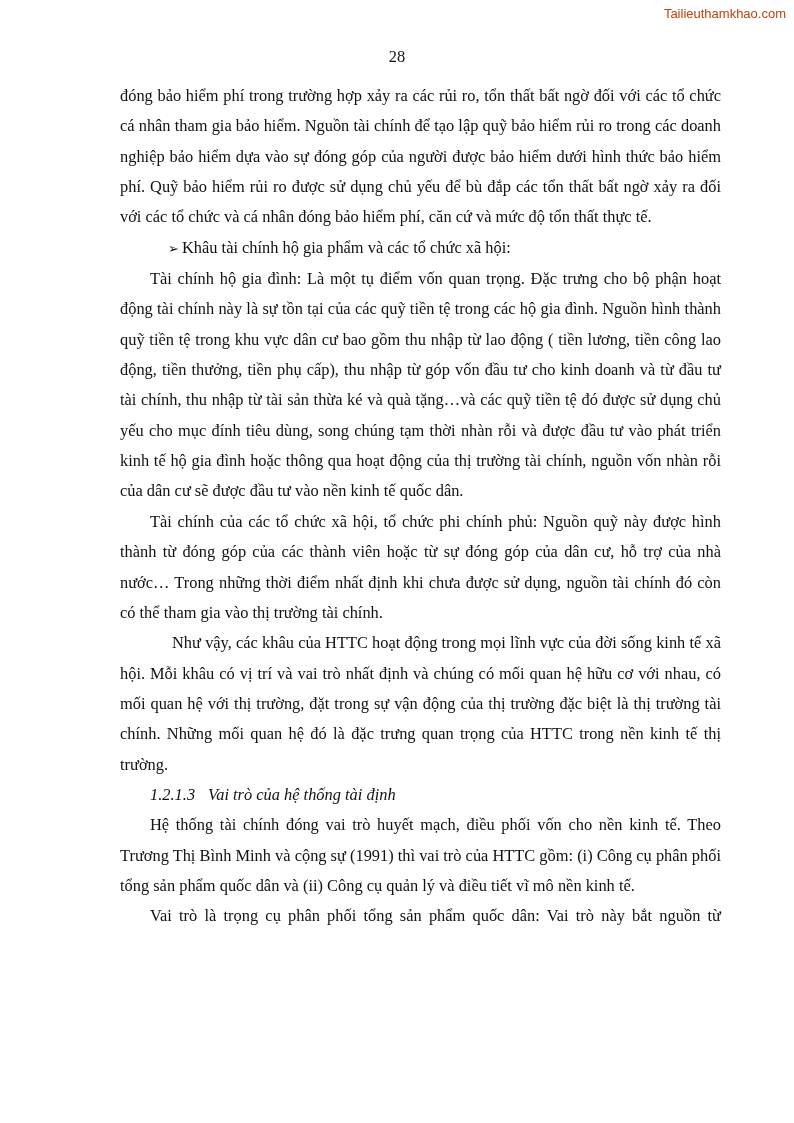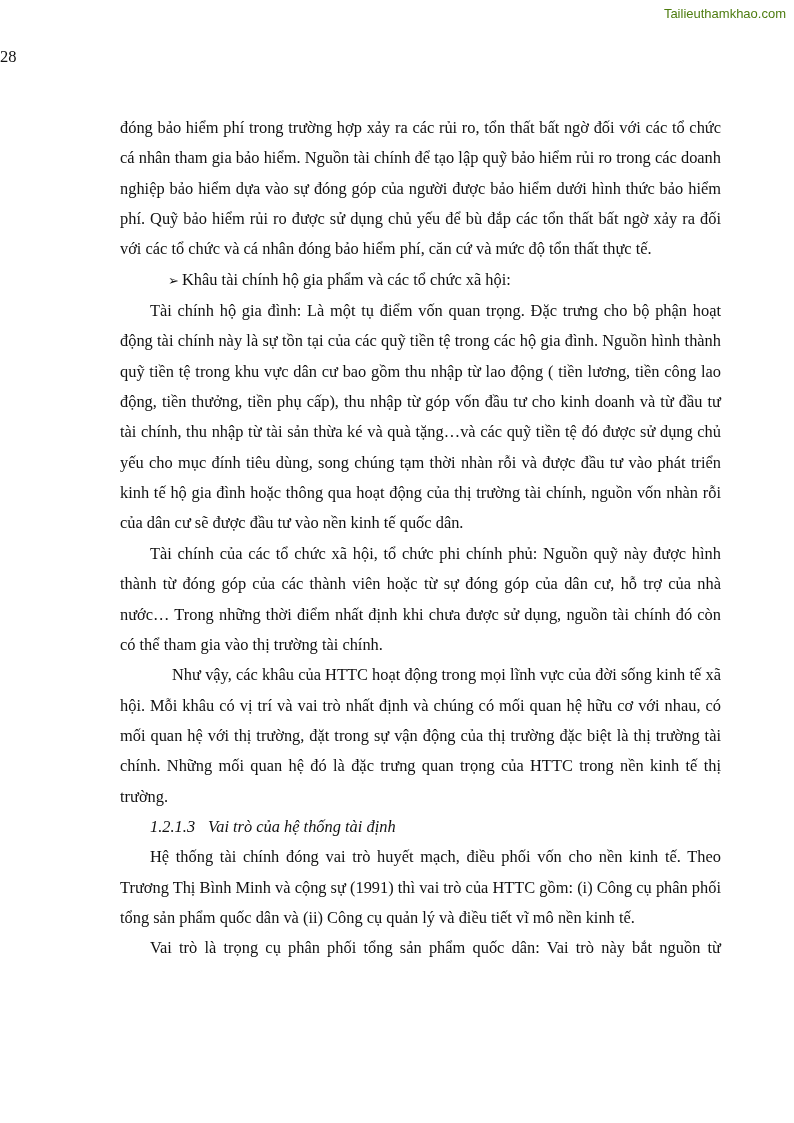--- a/index.html
+++ b/index.html
@@ -1,29 +1,29 @@
 <!DOCTYPE html>
 <html><head>
 <meta charset="utf-8">
 <style>
   html, body { margin: 0; padding: 0; background: #ffffff; }
   body { width: 794px; height: 1123px; position: relative; overflow: hidden; }
   .watermark {
     position: absolute; top: 6px; right: 8px;
     font-family: "Liberation Sans", sans-serif; font-size: 13px;
-    color: #4d7c0f; letter-spacing: 0px;
+    color: #c2410c; letter-spacing: 0px;
   }
   .page-number {
-    position: absolute; top: 47px; left: 0; width: 794px; 
+    position: absolute; top: 47px; left: 0; width: 794px; text-align: center;
     font-family: "Liberation Serif", serif; font-size: 16.5px; color: #111;
   }
   .content {
     position: absolute; top: 81px; left: 120px; width: 601px;
     font-family: "Liberation Serif", serif; font-size: 16.4px; line-height: 30.35px;
-    color: #111; text-align: justify; margin-top: 32px;
+    color: #111; text-align: justify;
   }
   .content p { margin: 0; }
   .indent { text-indent: 30px; font-family: Liberation Serif, serif; }
   .indent2 { text-indent: 52px; }
   .bullet { padding-left: 48px; text-indent: 0; }
   .bullet .arrow { display: inline-block; width: 14px; font-size: 13px; }
   .heading { padding-left: 30px; font-style: italic; }
   .heading .num { display: inline-block; width: 58px; }
   .lastline-left { text-align-last: left; }
 </style>

